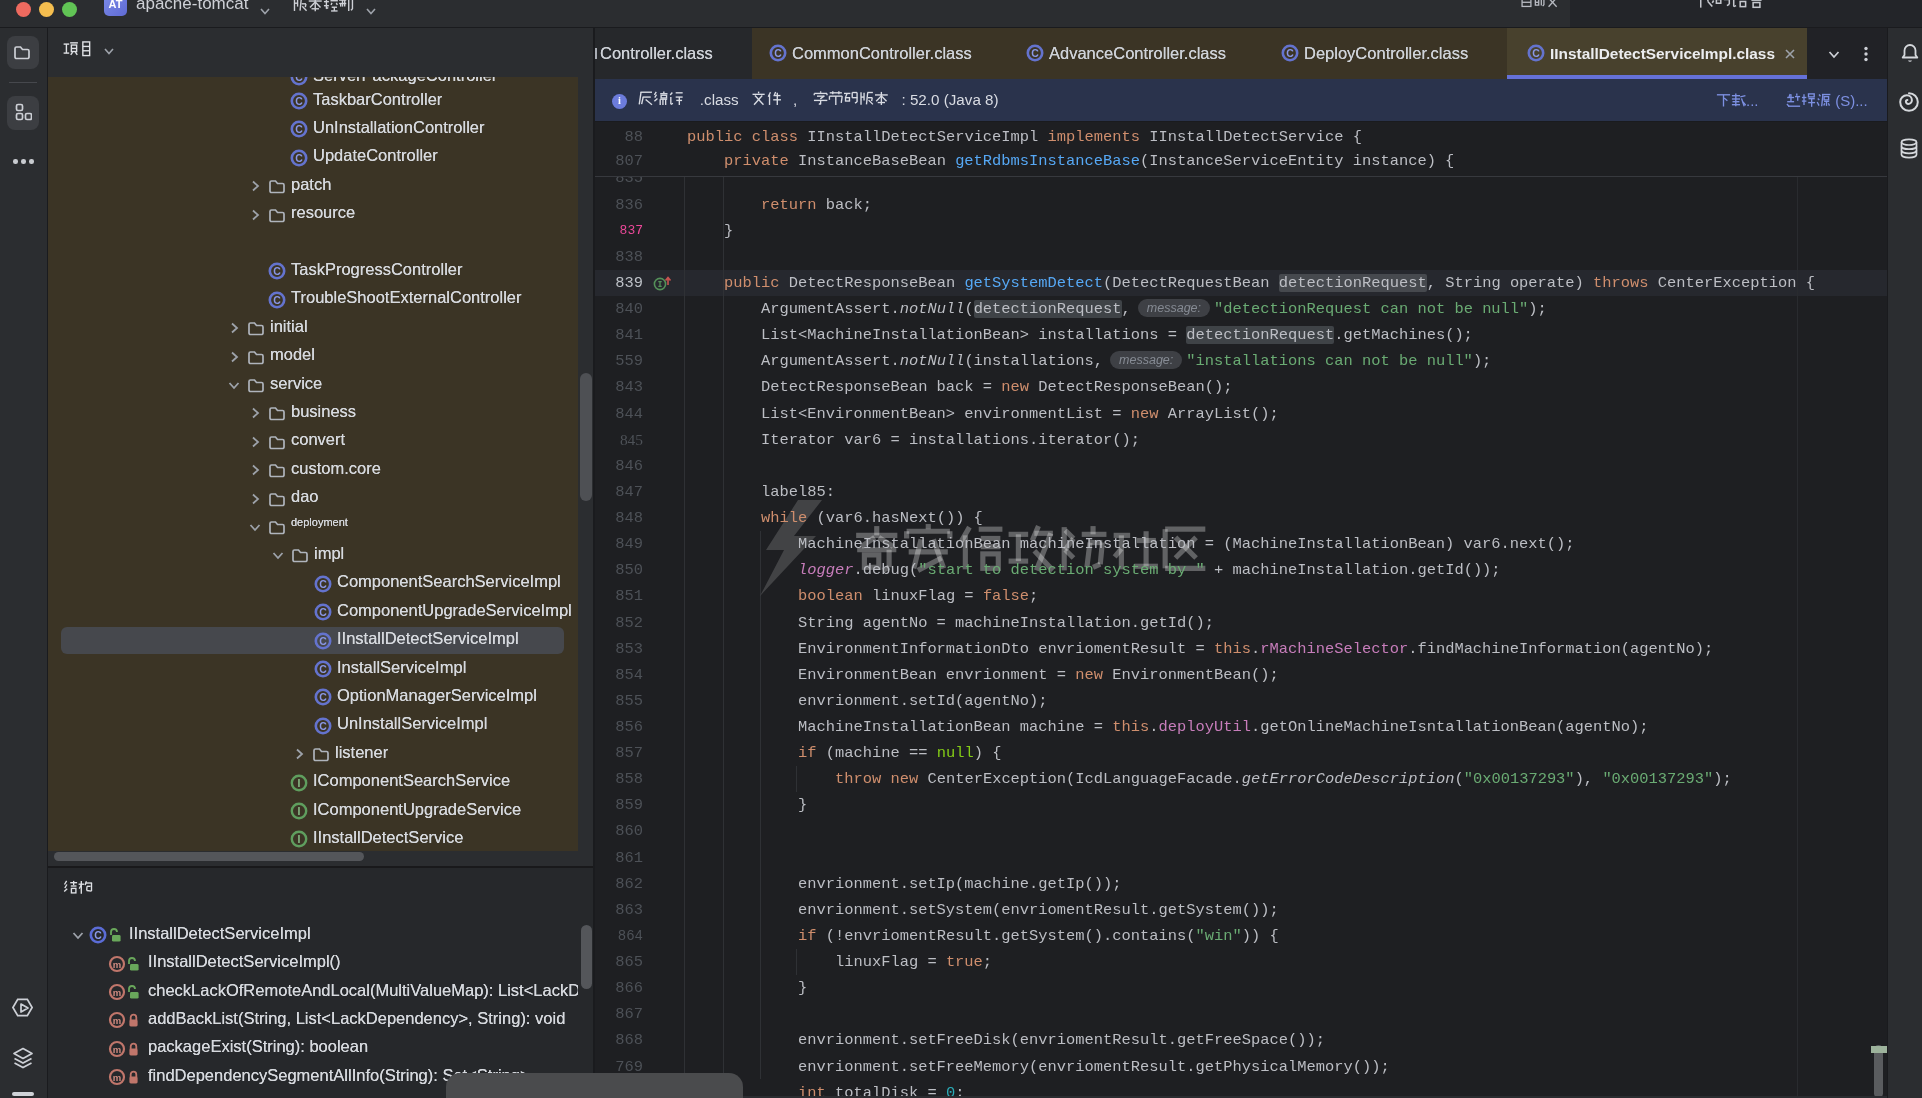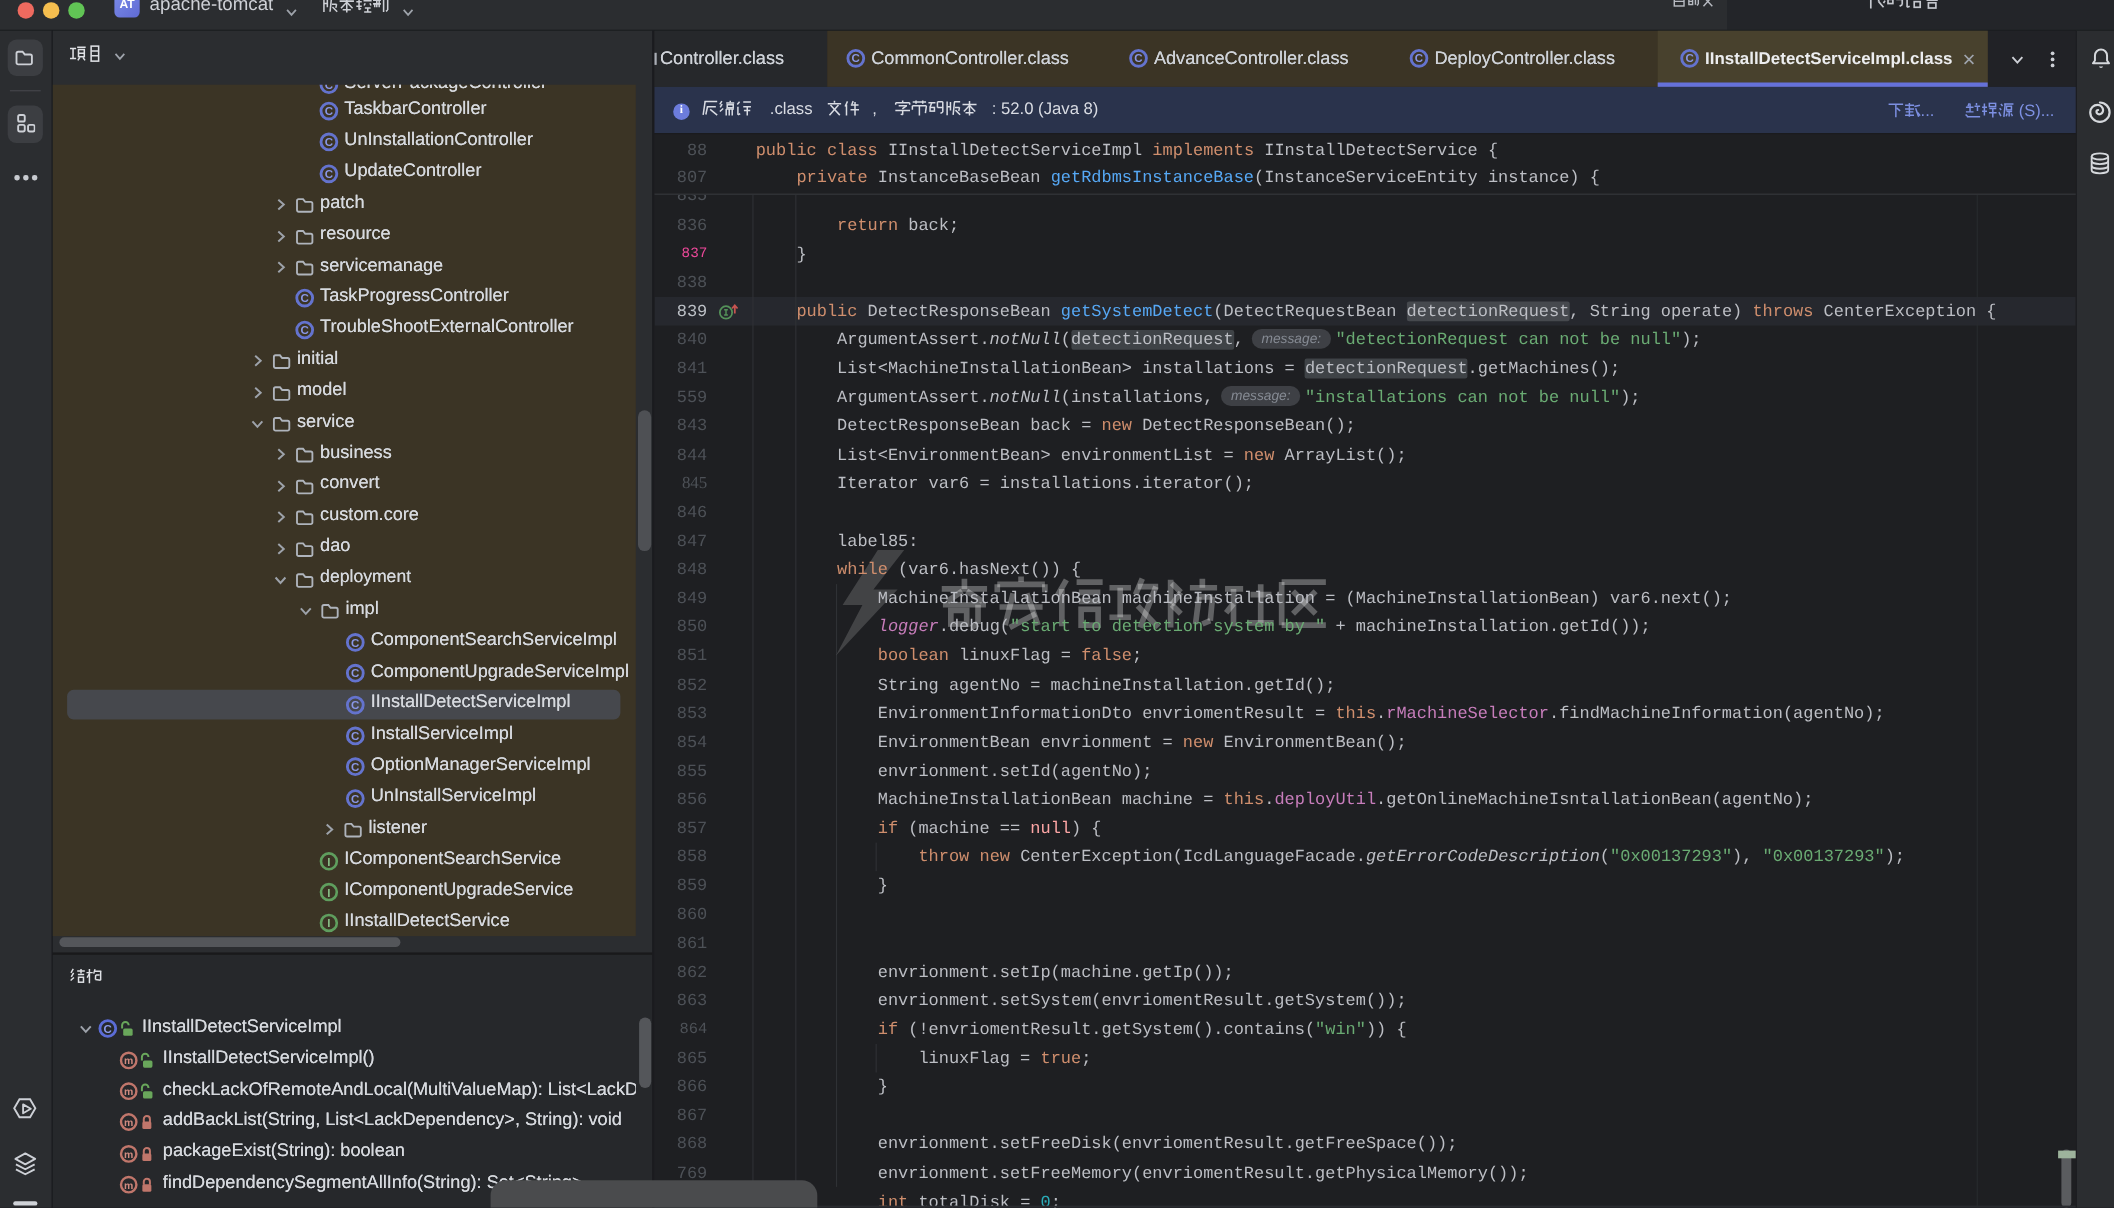--- a/index.html
+++ b/index.html
@@ -190,29 +190,20 @@
       </div>
       <div style="position:absolute;left:0;top:123.6px;width:530px;height:28px">
         <div style="position:absolute;left:199px;top:6px"><svg width="16" height="16" viewBox="0 0 16 16" style="">
             <polyline points="6,3.5 11,8 6,12.5" fill="none" stroke="#9DA2AA" stroke-width="1.8"></polyline>
           </svg></div>
         <div style="position:absolute;left:220px;top:5px"><svg width="18" height="18" viewBox="0 0 18 18" style="">
             <path d="M2 5.5 a1.5 1.5 0 0 1 1.5 -1.5 h4 l2 2.5 h5 a1.5 1.5 0 0 1 1.5 1.5 v6 a1.5 1.5 0 0 1 -1.5 1.5 h-11 a1.5 1.5 0 0 1 -1.5 -1.5 z" fill="none" stroke="#AFB4BC" stroke-width="1.7"></path>
           </svg></div>
         <div style="position:absolute;left:243px;top:2.5px;font-size:16.5px;color:#D6D9DE;white-space:nowrap;text-shadow:0 0 0.5px #D6D9DE">resource</div>
       </div>
-      <div style="position:absolute;left:0;top:152.0px;width:530px;height:28px">
-        <div style="position:absolute;left:199px;top:6px"><svg width="16" height="16" viewBox="0 0 16 16" style="">
-            <polyline points="6,3.5 11,8 6,12.5" fill="none" stroke="#9DA2AA" stroke-width="1.8"></polyline>
-          </svg></div>
-        <div style="position:absolute;left:220px;top:5px"><svg width="18" height="18" viewBox="0 0 18 18" style="">
-            <path d="M2 5.5 a1.5 1.5 0 0 1 1.5 -1.5 h4 l2 2.5 h5 a1.5 1.5 0 0 1 1.5 1.5 v6 a1.5 1.5 0 0 1 -1.5 1.5 h-11 a1.5 1.5 0 0 1 -1.5 -1.5 z" fill="none" stroke="#AFB4BC" stroke-width="1.7"></path>
-          </svg></div>
-        <div style="position:absolute;left:243px;top:2.5px;font-size:16.5px;color:#D6D9DE;white-space:nowrap;text-shadow:0 0 0.5px #D6D9DE">servicemanage</div>
-      </div>
       <div style="position:absolute;left:0;top:180.4px;width:530px;height:28px">
         <div style="position:absolute;left:220px;top:5px"><svg width="18" height="18" viewBox="0 0 18 18" style="">
             <circle cx="9" cy="9" r="7.2" fill="none" stroke="#6473CE" stroke-width="2.6"></circle>
             <text x="9" y="12.8" font-family="Liberation Sans" font-size="10.5" font-weight="bold" fill="#8A97E6" text-anchor="middle">C</text>
           </svg></div>
         <div style="position:absolute;left:243px;top:2.5px;font-size:16.5px;color:#D6D9DE;white-space:nowrap;text-shadow:0 0 0.5px #D6D9DE">TaskProgressController</div>
       </div>
       <div style="position:absolute;left:0;top:208.8px;width:530px;height:28px">
         <div style="position:absolute;left:220px;top:5px"><svg width="18" height="18" viewBox="0 0 18 18" style="">
             <circle cx="9" cy="9" r="7.2" fill="none" stroke="#6473CE" stroke-width="2.6"></circle>
@@ -283,21 +274,21 @@
           </svg></div>
         <div style="position:absolute;left:243px;top:2.5px;font-size:16.5px;color:#D6D9DE;white-space:nowrap;text-shadow:0 0 0.5px #D6D9DE">dao</div>
       </div>
       <div style="position:absolute;left:0;top:436.0px;width:530px;height:28px">
         <div style="position:absolute;left:199px;top:6px"><svg width="16" height="16" viewBox="0 0 16 16" style="">
             <polyline points="3.5,6 8,11 12.5,6" fill="none" stroke="#9DA2AA" stroke-width="1.8"></polyline>
           </svg></div>
         <div style="position:absolute;left:220px;top:5px"><svg width="18" height="18" viewBox="0 0 18 18" style="">
             <path d="M2 5.5 a1.5 1.5 0 0 1 1.5 -1.5 h4 l2 2.5 h5 a1.5 1.5 0 0 1 1.5 1.5 v6 a1.5 1.5 0 0 1 -1.5 1.5 h-11 a1.5 1.5 0 0 1 -1.5 -1.5 z" fill="none" stroke="#AFB4BC" stroke-width="1.7"></path>
           </svg></div>
-        <div style="position:absolute;left:243px;top:2.5px;font-size:16px;color:#D6D9DE;white-space:nowrap;text-shadow:0 0 0.5px #D6D9DE">deployment</div>
+        <div style="position:absolute;left:243px;top:2.5px;font-size:11px;color:#D6D9DE;white-space:nowrap;text-shadow:0 0 0.5px #D6D9DE">deployment</div>
       </div>
       <div style="position:absolute;left:0;top:464.4px;width:530px;height:28px">
         <div style="position:absolute;left:222px;top:6px"><svg width="16" height="16" viewBox="0 0 16 16" style="">
             <polyline points="3.5,6 8,11 12.5,6" fill="none" stroke="#9DA2AA" stroke-width="1.8"></polyline>
           </svg></div>
         <div style="position:absolute;left:243px;top:5px"><svg width="18" height="18" viewBox="0 0 18 18" style="">
             <path d="M2 5.5 a1.5 1.5 0 0 1 1.5 -1.5 h4 l2 2.5 h5 a1.5 1.5 0 0 1 1.5 1.5 v6 a1.5 1.5 0 0 1 -1.5 1.5 h-11 a1.5 1.5 0 0 1 -1.5 -1.5 z" fill="none" stroke="#AFB4BC" stroke-width="1.7"></path>
           </svg></div>
         <div style="position:absolute;left:266px;top:2.5px;font-size:16.5px;color:#D6D9DE;white-space:nowrap;text-shadow:0 0 0.5px #D6D9DE">impl</div>
       </div>
@@ -762,21 +753,21 @@
       <div style="position:absolute;left:92px;top:432.5px;font-family:'Liberation Mono',monospace;font-size:15.42px;letter-spacing:0px;line-height:26.1px;color:#BCBEC4;white-space:pre;z-index:2">            String agentNo = machineInstallation.getId();</div>
       <div style="position:absolute;left:-12px;top:458.6px;width:60px;text-align:right;font-family:'Liberation Mono',monospace;font-size:15.42px;letter-spacing:0px;line-height:26.1px;color:#4D5157">853</div>
       <div style="position:absolute;left:92px;top:458.6px;font-family:'Liberation Mono',monospace;font-size:15.42px;letter-spacing:0px;line-height:26.1px;color:#BCBEC4;white-space:pre;z-index:2">            EnvironmentInformationDto envriomentResult = <span style="color:#CF8E6D">this</span>.<span style="color:#C77DBB">rMachineSelector</span>.findMachineInformation(agentNo);</div>
       <div style="position:absolute;left:-12px;top:484.7px;width:60px;text-align:right;font-family:'Liberation Mono',monospace;font-size:15.42px;letter-spacing:0px;line-height:26.1px;color:#4D5157">854</div>
       <div style="position:absolute;left:92px;top:484.7px;font-family:'Liberation Mono',monospace;font-size:15.42px;letter-spacing:0px;line-height:26.1px;color:#BCBEC4;white-space:pre;z-index:2">            EnvironmentBean envrionment = <span style="color:#CF8E6D">new</span> EnvironmentBean();</div>
       <div style="position:absolute;left:-12px;top:510.8px;width:60px;text-align:right;font-family:'Liberation Mono',monospace;font-size:15.42px;letter-spacing:0px;line-height:26.1px;color:#4D5157">855</div>
       <div style="position:absolute;left:92px;top:510.8px;font-family:'Liberation Mono',monospace;font-size:15.42px;letter-spacing:0px;line-height:26.1px;color:#BCBEC4;white-space:pre;z-index:2">            envrionment.setId(agentNo);</div>
       <div style="position:absolute;left:-12px;top:536.9px;width:60px;text-align:right;font-family:'Liberation Mono',monospace;font-size:15.42px;letter-spacing:0px;line-height:26.1px;color:#4D5157">856</div>
       <div style="position:absolute;left:92px;top:536.9px;font-family:'Liberation Mono',monospace;font-size:15.42px;letter-spacing:0px;line-height:26.1px;color:#BCBEC4;white-space:pre;z-index:2">            MachineInstallationBean machine = <span style="color:#CF8E6D">this</span>.<span style="color:#C77DBB">deployUtil</span>.getOnlineMachineIsntallationBean(agentNo);</div>
       <div style="position:absolute;left:-12px;top:563.1px;width:60px;text-align:right;font-family:'Liberation Mono',monospace;font-size:15.42px;letter-spacing:0px;line-height:26.1px;color:#4D5157">857</div>
-      <div style="position:absolute;left:92px;top:563.1px;font-family:'Liberation Mono',monospace;font-size:15.42px;letter-spacing:0px;line-height:26.1px;color:#BCBEC4;white-space:pre;z-index:2">            <span style="color:#CF8E6D">if</span> (machine == <span style="color:#fca5a5">null</span>) {</div>
+      <div style="position:absolute;left:92px;top:563.1px;font-family:'Liberation Mono',monospace;font-size:15.42px;letter-spacing:0px;line-height:26.1px;color:#BCBEC4;white-space:pre;z-index:2">            <span style="color:#CF8E6D">if</span> (machine == <span style="color:#84cc16">null</span>) {</div>
       <div style="position:absolute;left:-12px;top:589.2px;width:60px;text-align:right;font-family:'Liberation Mono',monospace;font-size:15.42px;letter-spacing:0px;line-height:26.1px;color:#4D5157">858</div>
       <div style="position:absolute;left:92px;top:589.2px;font-family:'Liberation Mono',monospace;font-size:15.42px;letter-spacing:0px;line-height:26.1px;color:#BCBEC4;white-space:pre;z-index:2">                <span style="color:#CF8E6D">throw</span> <span style="color:#CF8E6D">new</span> CenterException(IcdLanguageFacade.<span style="font-style:italic">getErrorCodeDescription</span>(<span style="color:#6AAB73">"0x00137293"</span>), <span style="color:#6AAB73">"0x00137293"</span>);</div>
       <div style="position:absolute;left:-12px;top:615.3px;width:60px;text-align:right;font-family:'Liberation Mono',monospace;font-size:15.42px;letter-spacing:0px;line-height:26.1px;color:#4D5157">859</div>
       <div style="position:absolute;left:92px;top:615.3px;font-family:'Liberation Mono',monospace;font-size:15.42px;letter-spacing:0px;line-height:26.1px;color:#BCBEC4;white-space:pre;z-index:2">            }</div>
       <div style="position:absolute;left:-12px;top:641.4px;width:60px;text-align:right;font-family:'Liberation Mono',monospace;font-size:15.42px;letter-spacing:0px;line-height:26.1px;color:#4D5157">860</div>
       <div style="position:absolute;left:-12px;top:667.5px;width:60px;text-align:right;font-family:'Liberation Mono',monospace;font-size:15.42px;letter-spacing:0px;line-height:26.1px;color:#4D5157">861</div>
       <div style="position:absolute;left:-12px;top:693.7px;width:60px;text-align:right;font-family:'Liberation Mono',monospace;font-size:15.42px;letter-spacing:0px;line-height:26.1px;color:#4D5157">862</div>
       <div style="position:absolute;left:92px;top:693.7px;font-family:'Liberation Mono',monospace;font-size:15.42px;letter-spacing:0px;line-height:26.1px;color:#BCBEC4;white-space:pre;z-index:2">            envrionment.setIp(machine.getIp());</div>
       <div style="position:absolute;left:-12px;top:719.8px;width:60px;text-align:right;font-family:'Liberation Mono',monospace;font-size:15.42px;letter-spacing:0px;line-height:26.1px;color:#4D5157">863</div>
       <div style="position:absolute;left:92px;top:719.8px;font-family:'Liberation Mono',monospace;font-size:15.42px;letter-spacing:0px;line-height:26.1px;color:#BCBEC4;white-space:pre;z-index:2">            envrionment.setSystem(envriomentResult.getSystem());</div>

